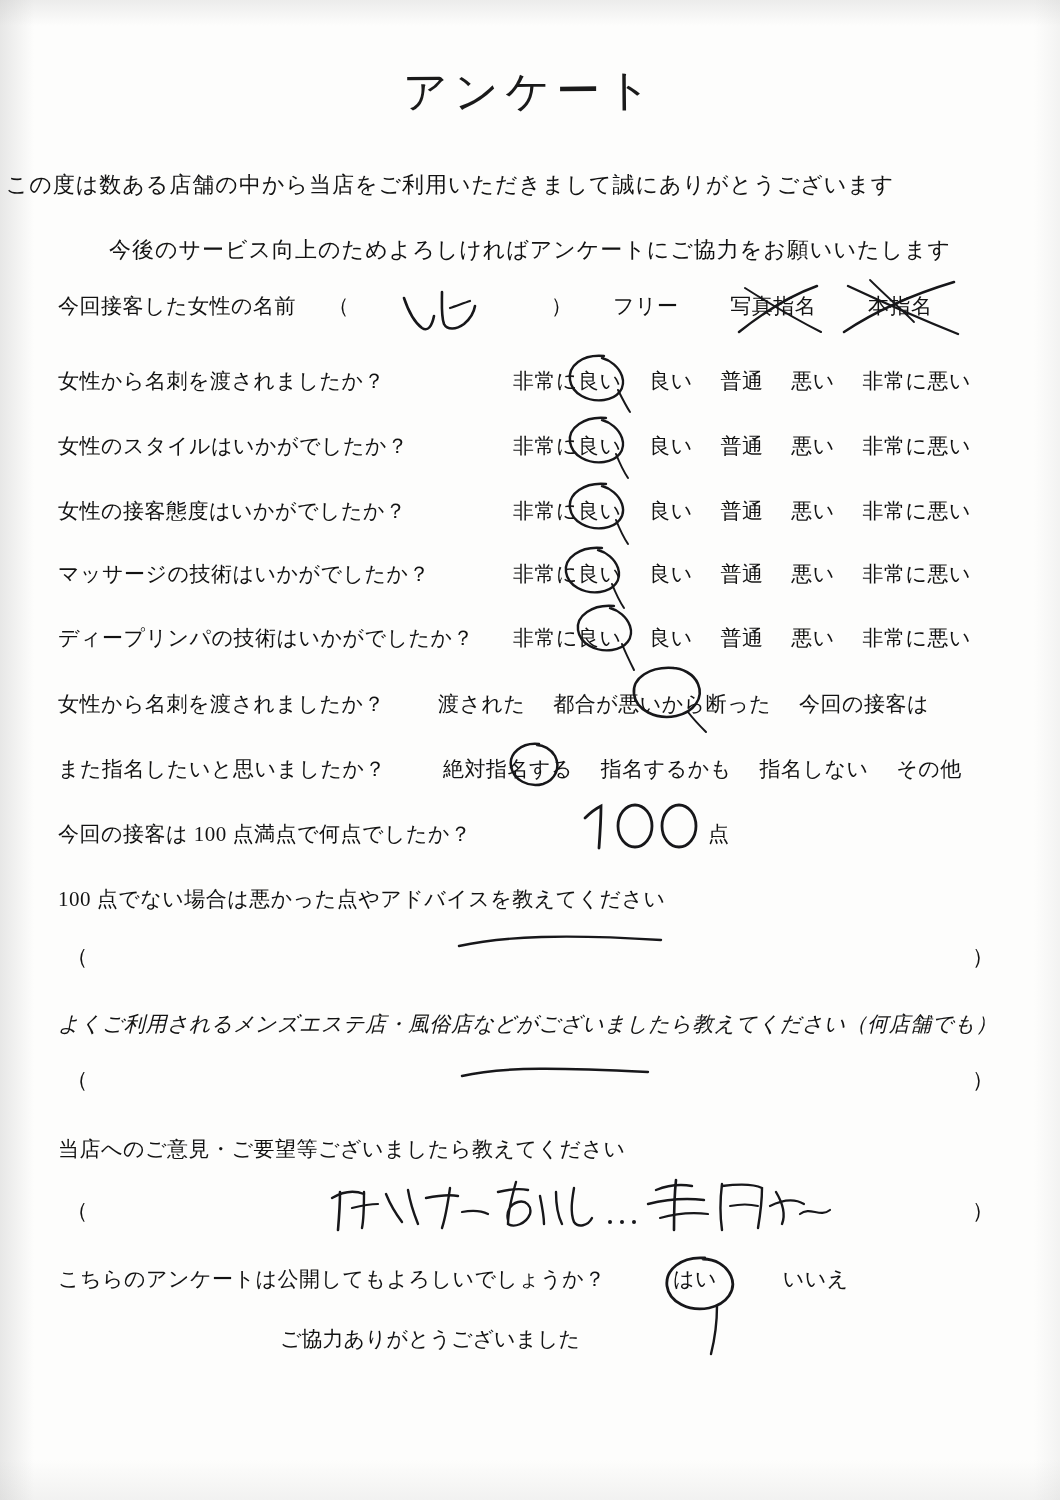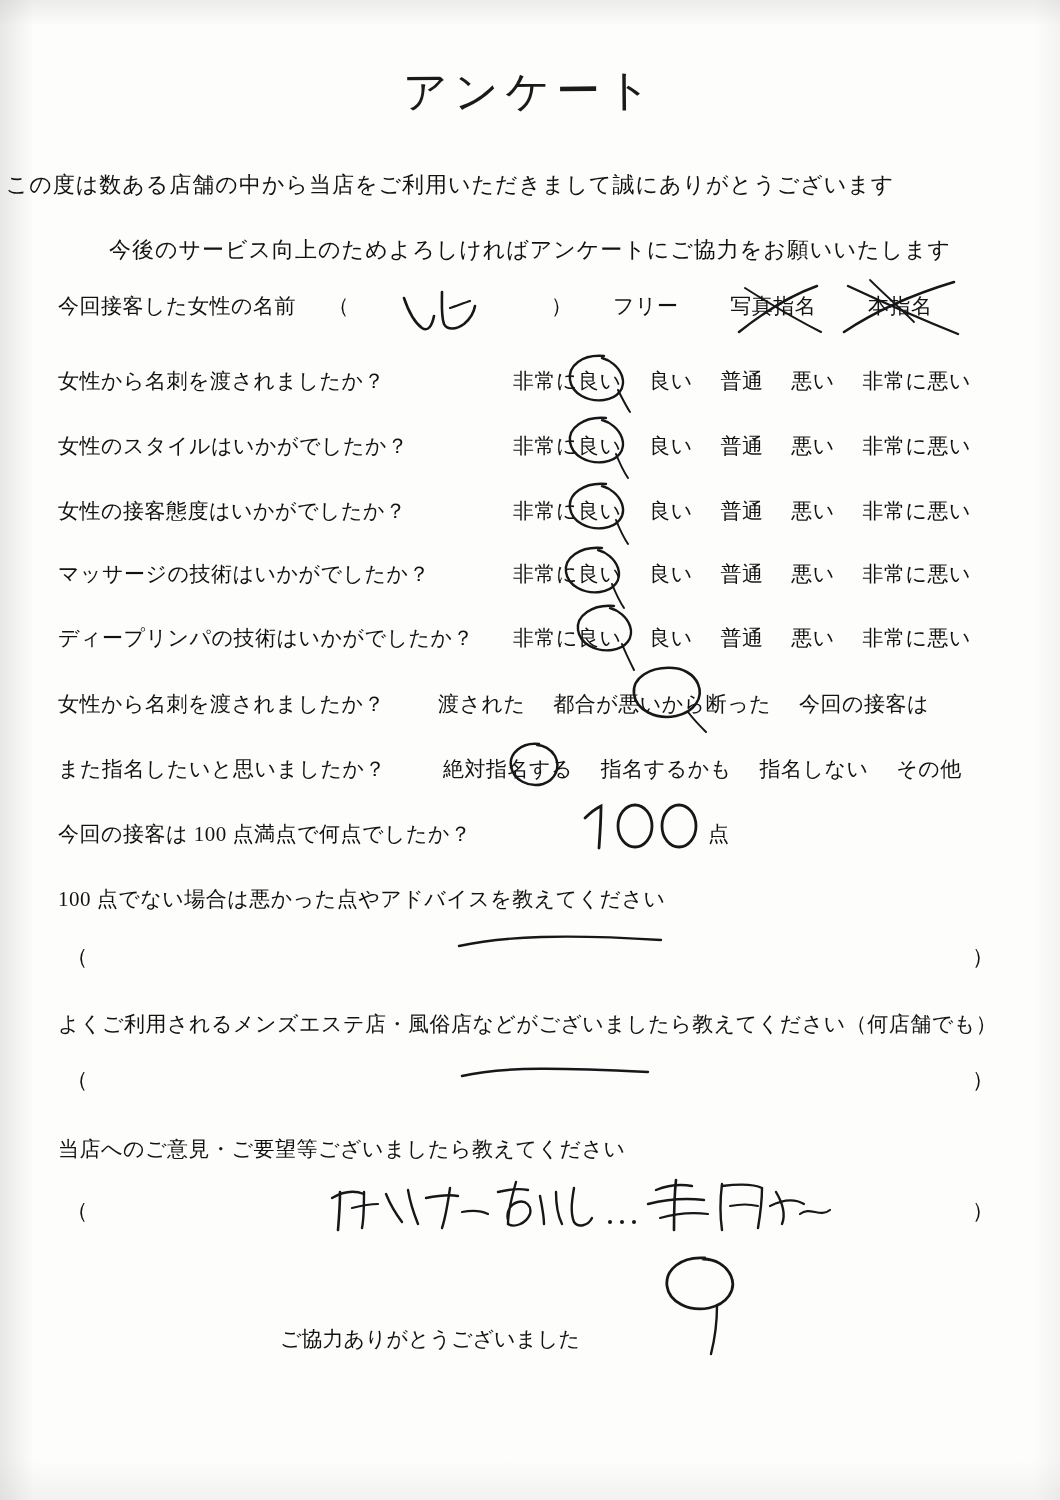--- a/index.html
+++ b/index.html
@@ -229,36 +229,43 @@
   </div>
 
   <div class="row" style="top:885px;">
     <span class="q">100 点でない場合は悪かった点やアドバイスを教えてください</span>
   </div>
   <div class="paren-line" style="top:942px;">
     <span class="lp">（</span>
     <span class="rp">）</span>
   </div>
 
-  <div class="row" style="top:1010px;">
+  <div class="row" style="top:1010px;font-style:italic;">
     <span class="q">よくご利用されるメンズエステ店・風俗店などがございましたら教えてください（何店舗でも）</span>
   </div>
   <div class="paren-line" style="top:1065px;">
     <span class="lp">（</span>
     <span class="rp">）</span>
   </div>
 
   <div class="row" style="top:1135px;">
     <span class="q">当店へのご意見・ご要望等ございましたら教えてください</span>
   </div>
   <div class="paren-line" style="top:1196px;">
     <span class="lp">（</span>
     <span class="rp">）</span>
   </div>
 
+  <div class="row" style="top:1265px;">
+    <span class="q">こちらのアンケートは公開してもよろしいでしょうか？</span>
+    <span class="opts" style="left:615px;">
+      <span class="opt" style="margin-right:60px;">はい</span>
+      <span class="opt">いいえ</span>
+    </span>
+  </div>
 
   <div class="footer" style="top:1325px;">ご協力ありがとうございました</div>
 
   <div class="ink" style="left:398px; top:286px;">
     <svg width="120" height="60" viewBox="0 0 120 60">
       <path d="M6,12 C10,24 16,36 24,42 C30,46 34,40 36,30" fill="none" stroke="#17171a" stroke-width="2.6" stroke-linecap="round"></path>
       <path d="M44,6 C44,18 43,30 46,38 C49,44 58,44 66,38 C72,33 76,26 77,20" fill="none" stroke="#17171a" stroke-width="2.6" stroke-linecap="round"></path>
       <path d="M52,22 C58,20 66,17 72,15" fill="none" stroke="#17171a" stroke-width="2.2" stroke-linecap="round"></path>
     </svg>
   </div>

